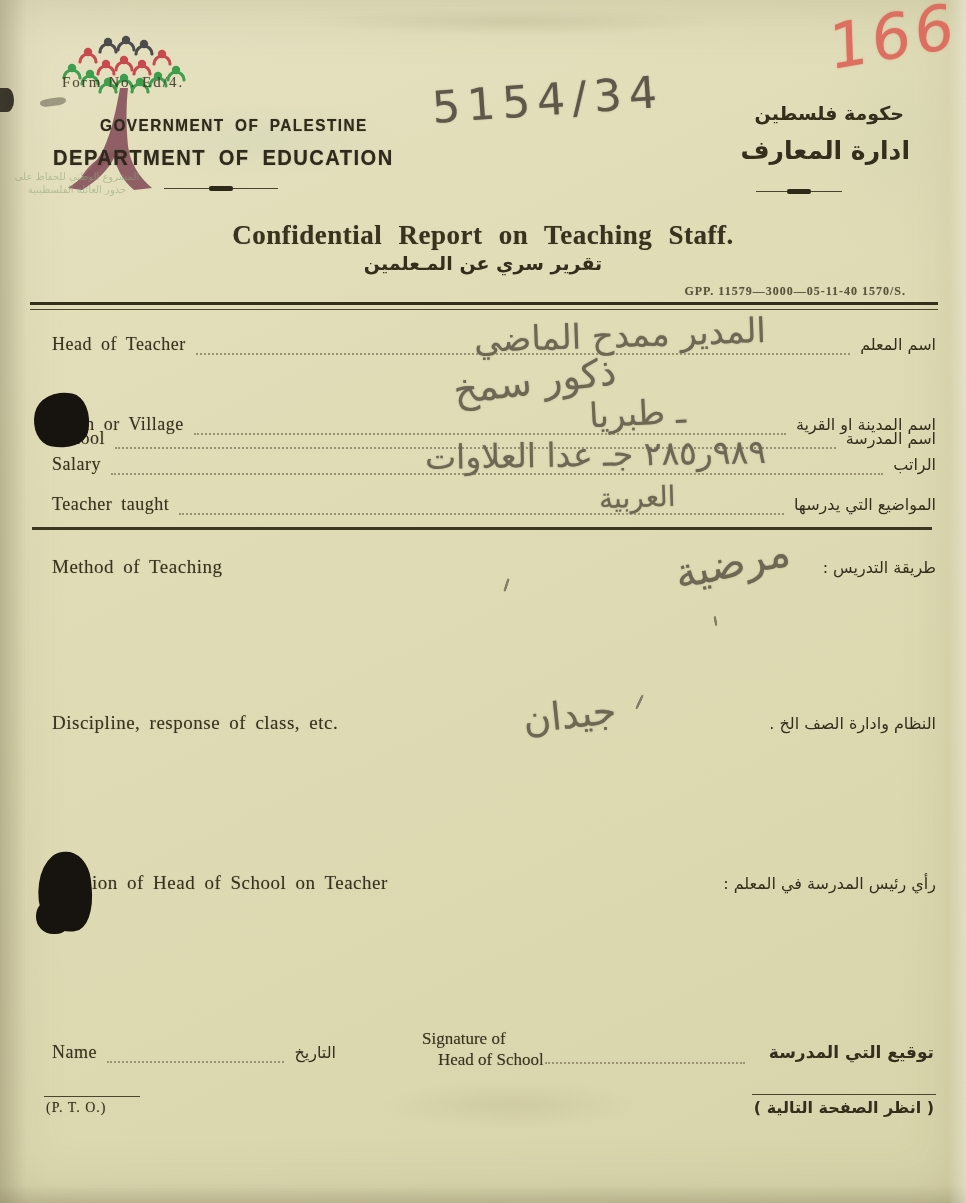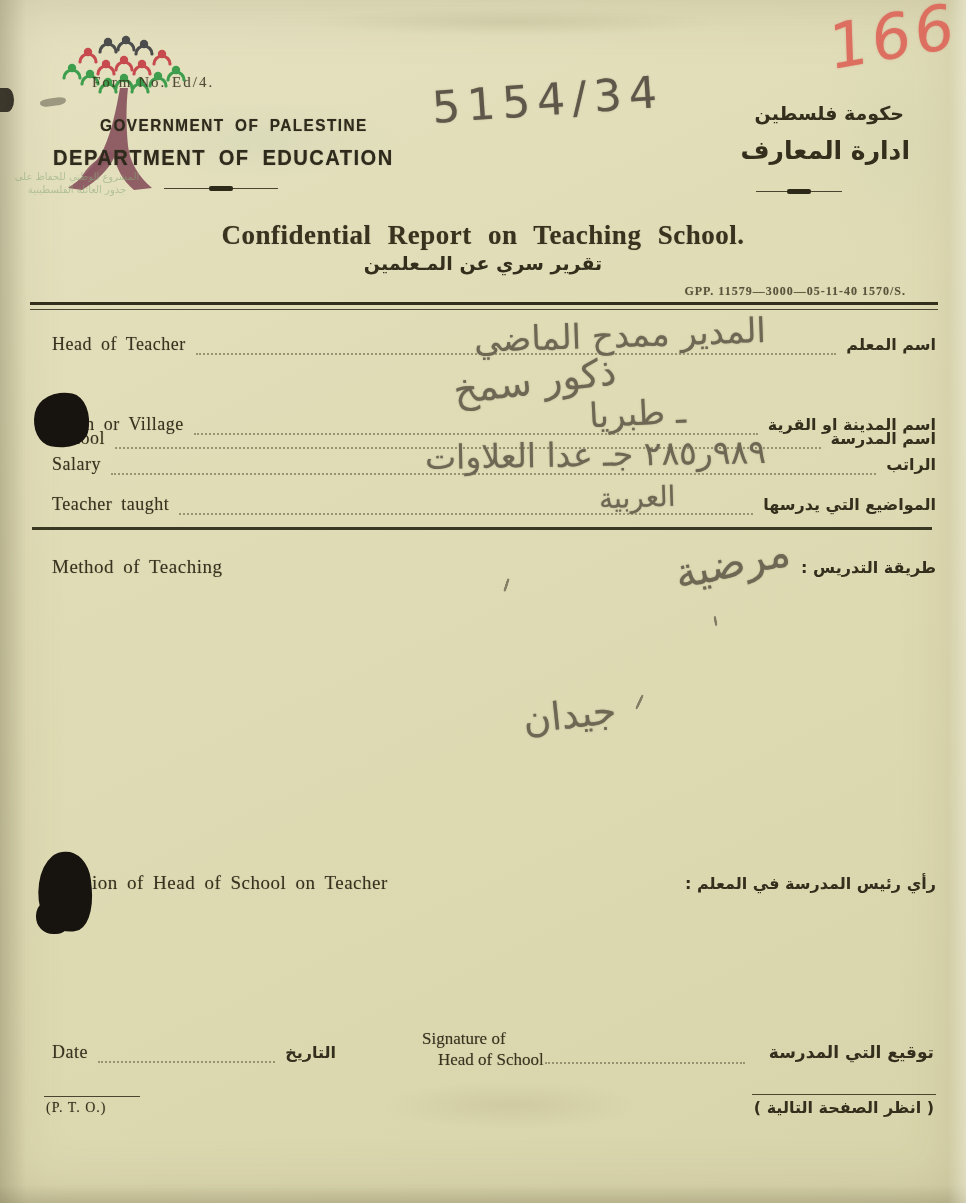--- a/index.html
+++ b/index.html
@@ -21,21 +21,21 @@
   .ar{font-family:"DejaVu Sans",sans-serif;direction:rtl;color:#342e1d;}
   .hw{
     position:absolute;font-family:"DejaVu Sans",sans-serif;direction:rtl;
     color:#6e6754;text-shadow:0 0 1.5px rgba(110,103,84,.55);
     white-space:nowrap;line-height:1;
   }
   .hw-en{font-family:"DejaVu Sans",sans-serif;direction:ltr;}
   
   .field-row{position:absolute;left:52px;right:30px;display:flex;align-items:baseline;}
   .f-en{font-size:18px;white-space:nowrap;letter-spacing:.5px;word-spacing:4px;}
-  .f-ar{font-size:16px;white-space:nowrap;font-weight:bold;}
+  .f-ar{font-size:16px;white-space:nowrap;font-weight:normal;}
   .leader{flex:1 1 auto;border-bottom:2px dotted #8d8769;margin:0 10px;align-self:flex-end;height:4px;opacity:.85;}
   .section-row{position:absolute;left:52px;right:30px;display:flex;justify-content:space-between;align-items:baseline;}
   
   .fancy-rule{position:absolute;height:1px;background:#4a4430;}
   .fancy-rule::after{content:"";position:absolute;left:50%;top:-2px;transform:translateX(-50%);width:24px;height:5px;background:#2e2a1a;border-radius:2px;}
   .double-rule{position:absolute;height:4px;border-top:3px solid #32301d;border-bottom:1px solid #4a4632;}
   .single-rule{position:absolute;border-top:3px solid #3a3823;}
   .overline{position:absolute;border-top:1.5px solid #4a4430;}
   
   .blot{position:absolute;background:#17130f;}
@@ -98,35 +98,35 @@
             <path d="M74 58 A 8 8 0 0 1 90 58"></path>
         </g>
       </g>
     </svg>
   </div>
   <div class="watermark" style="left:12px;top:170px;width:130px;">
     <div>المشروع الوطني للحفاظ على</div>
     <div>جذور العائلة الفلسطينية</div>
   </div>
 
-  <div class="abs print" style="left:62px;top:74px;font-size:15px;letter-spacing:2px;opacity:.85;margin-left:30px;">Form No. Ed/4.</div>
+  <div class="abs print" style="left:62px;top:74px;font-size:15px;letter-spacing:2px;opacity:.85;">Form No. Ed/4.</div>
 
   <div class="abs en-head" style="left:100px;top:116px;font-size:16px;word-spacing:5px;">GOVERNMENT OF PALESTINE</div>
   <div class="abs en-head" style="left:53px;top:144px;font-size:21px;word-spacing:6px;">DEPARTMENT OF EDUCATION</div>
   <div class="fancy-rule" style="left:164px;top:188px;width:114px;"></div>
 
   <div class="abs ar" style="right:62px;top:102px;font-size:19px;font-weight:bold;">حكومة فلسطين</div>
   <div class="abs ar" style="right:56px;top:136px;font-size:25px;font-weight:bold;">ادارة المعارف</div>
   <div class="fancy-rule" style="left:756px;top:191px;width:86px;"></div>
 
   <div class="hw hw-en" style="left:432px;top:78px;font-size:44px;letter-spacing:7px;transform:rotate(-4deg);color:#5f584a;">5154/34</div>
 
   <div class="hw hw-en" style="left:828px;top:6px;font-size:62px;letter-spacing:4px;transform:rotate(-10deg) skewX(-8deg);color:#dc6f60;text-shadow:0 0 2px rgba(220,111,96,.5);">166</div>
 
-  <div class="abs print" style="left:0;top:220px;width:100%;text-align:center;font-size:27px;font-weight:bold;word-spacing:9px;letter-spacing:.5px;">Confidential Report on Teaching School.</div>
+  <div class="abs print" style="left:0;top:220px;width:100%;text-align:center;font-size:27px;font-weight:bold;word-spacing:9px;letter-spacing:.5px;">Confidential Report on Teaching Staff.</div>
   <div class="abs ar" style="left:0;top:252px;width:100%;text-align:center;font-size:19px;font-weight:bold;">تقرير سري عن المـعلمين</div>
   <div class="abs print" style="right:60px;top:284px;font-size:12px;font-weight:bold;letter-spacing:1px;opacity:.8;">GPP. 11579—3000—05-11-40  1570/S.</div>
 
   <div class="double-rule" style="left:30px;right:28px;top:302px;"></div>
 
   <div class="field-row" style="top:334px;">
     <span class="f-en print">Head of Teacher</span>
     <span class="leader"></span>
     <span class="f-ar ar">اسم المعلم</span>
   </div>
@@ -160,30 +160,34 @@
   <div class="single-rule" style="left:32px;right:34px;top:527px;"></div>
 
   <div class="section-row" style="top:556px;justify-content:space-between;">
     <span class="f-en print" style="font-size:19px;">Method of Teaching</span>
     <span class="f-ar ar">طريقة التدريس :</span>
   </div>
   <div class="hw" style="right:175px;top:542px;font-size:42px;transform:rotate(-12deg);">مرضية</div>
   <div class="stray" style="left:505px;top:578px;transform:rotate(18deg);"></div>
   <div class="stray" style="left:714px;top:616px;height:10px;transform:rotate(-10deg);"></div>
 
+  <div class="section-row" style="top:712px;">
+    <span class="f-en print" style="font-size:19px;">Discipline, response of class, etc.</span>
+    <span class="f-ar ar">النظام وادارة الصف الخ .</span>
+  </div>
   <div class="hw" style="right:350px;top:696px;font-size:38px;transform:rotate(-6deg);letter-spacing:6px;">جيدان</div>
   <div class="stray" style="left:638px;top:694px;height:16px;transform:rotate(25deg);"></div>
 
   <div class="section-row" style="top:872px;">
     <span class="f-en print" style="font-size:19px;">Opinion of Head of School on Teacher</span>
     <span class="f-ar ar">رأي رئيس المدرسة في المعلم :</span>
   </div>
 
   <div class="field-row" style="top:1042px;left:52px;right:630px;">
-    <span class="f-en print">Date</span>
+    <span class="f-en print">Name</span>
     <span class="leader"></span>
     <span class="f-ar ar">التاريخ</span>
   </div>
 
   <div class="abs print" style="left:422px;top:1028px;font-size:17px;line-height:21px;">
     <div>Signature of</div>
     <div style="padding-left:16px;">Head of School</div>
   </div>
   <div class="abs" style="left:545px;top:1062px;width:200px;border-bottom:2px dotted #8d8769;opacity:.85;"></div>
   <div class="abs ar" style="right:32px;top:1042px;font-size:17px;font-weight:bold;">توقيع التي المدرسة</div>

